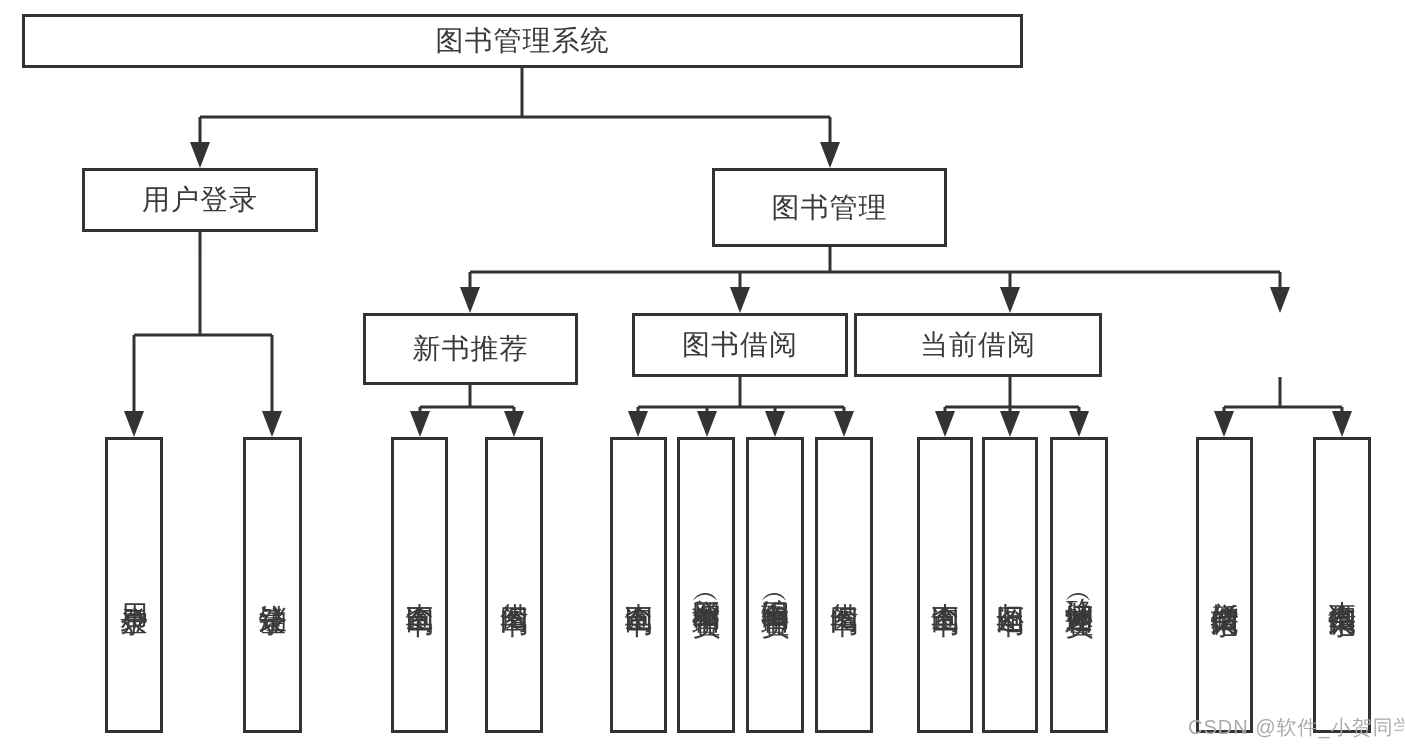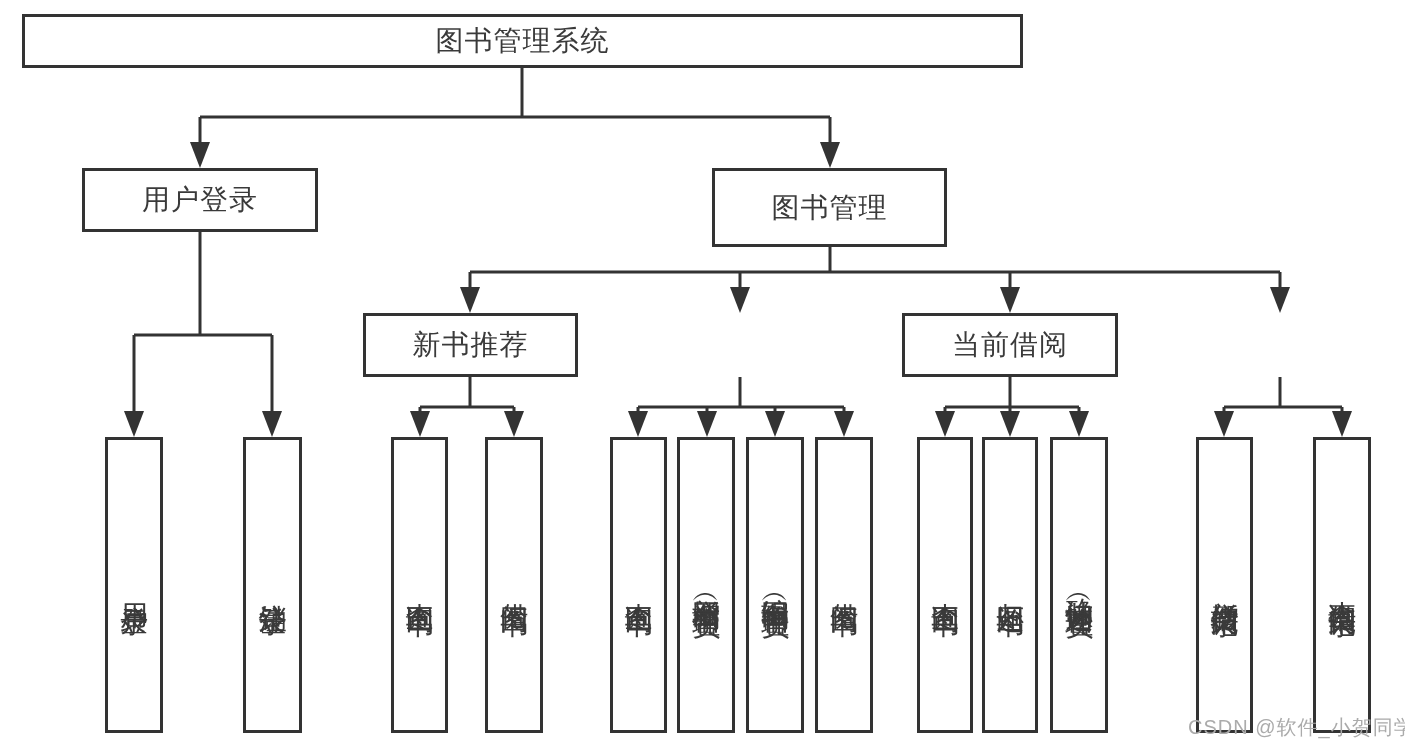--- a/index.html
+++ b/index.html
@@ -3,20 +3,21 @@
 <meta charset="utf-8">
 <style>
   html, body { margin: 0; padding: 0; background: #ffffff; }
   .canvas {
     position: relative;
     width: 1405px;
     height: 747px;
     background: #ffffff;
     overflow: hidden;
     font-family: "Liberation Sans", sans-serif;
+    border-radius: 27px;
   }
   svg.connectors { position: absolute; left: 0; top: 0; z-index: 1; }
   .ln { stroke: #333333; stroke-width: 3; fill: none; }
   .ah { fill: #333333; stroke: none; }
   .node {
     position: absolute;
     box-sizing: border-box;
     border: 3px solid #333333;
     background: #ffffff;
     display: flex;
@@ -116,24 +117,27 @@
     <span class="hlbl">图书管理系统</span>
   </div>
 
   <div class="node" style="left:82px;top:168px;width:236px;height:64px">
     <span class="hlbl">用户登录</span>
   </div>
   <div class="node" style="left:712px;top:168px;width:235px;height:79px">
     <span class="hlbl">图书管理</span>
   </div>
 
-  <div class="node" style="left:363px;top:313px;width:215px;height:64px">
+  <div class="node" style="left:363px;top:313px;width:215px;height:72px">
     <span class="hlbl">新书推荐</span>
   </div>
-  <div class="node" style="left:902px;top:313px;width:216px;height:64px">
+  <div class="node" style="left:632px;top:313px;width:216px;height:64px">
+    <span class="hlbl">图书借阅</span>
+  </div>
+  <div class="node" style="left:854px;top:313px;width:248px;height:64px">
     <span class="hlbl">当前借阅</span>
   </div>
 
   <div class="node" style="left:105px;top:437px;width:58px;height:296px">
     <span class="vlbl">用户登录</span>
   </div>
   <div class="node" style="left:243px;top:437px;width:59px;height:296px">
     <span class="vlbl">注销登录</span>
   </div>
 

